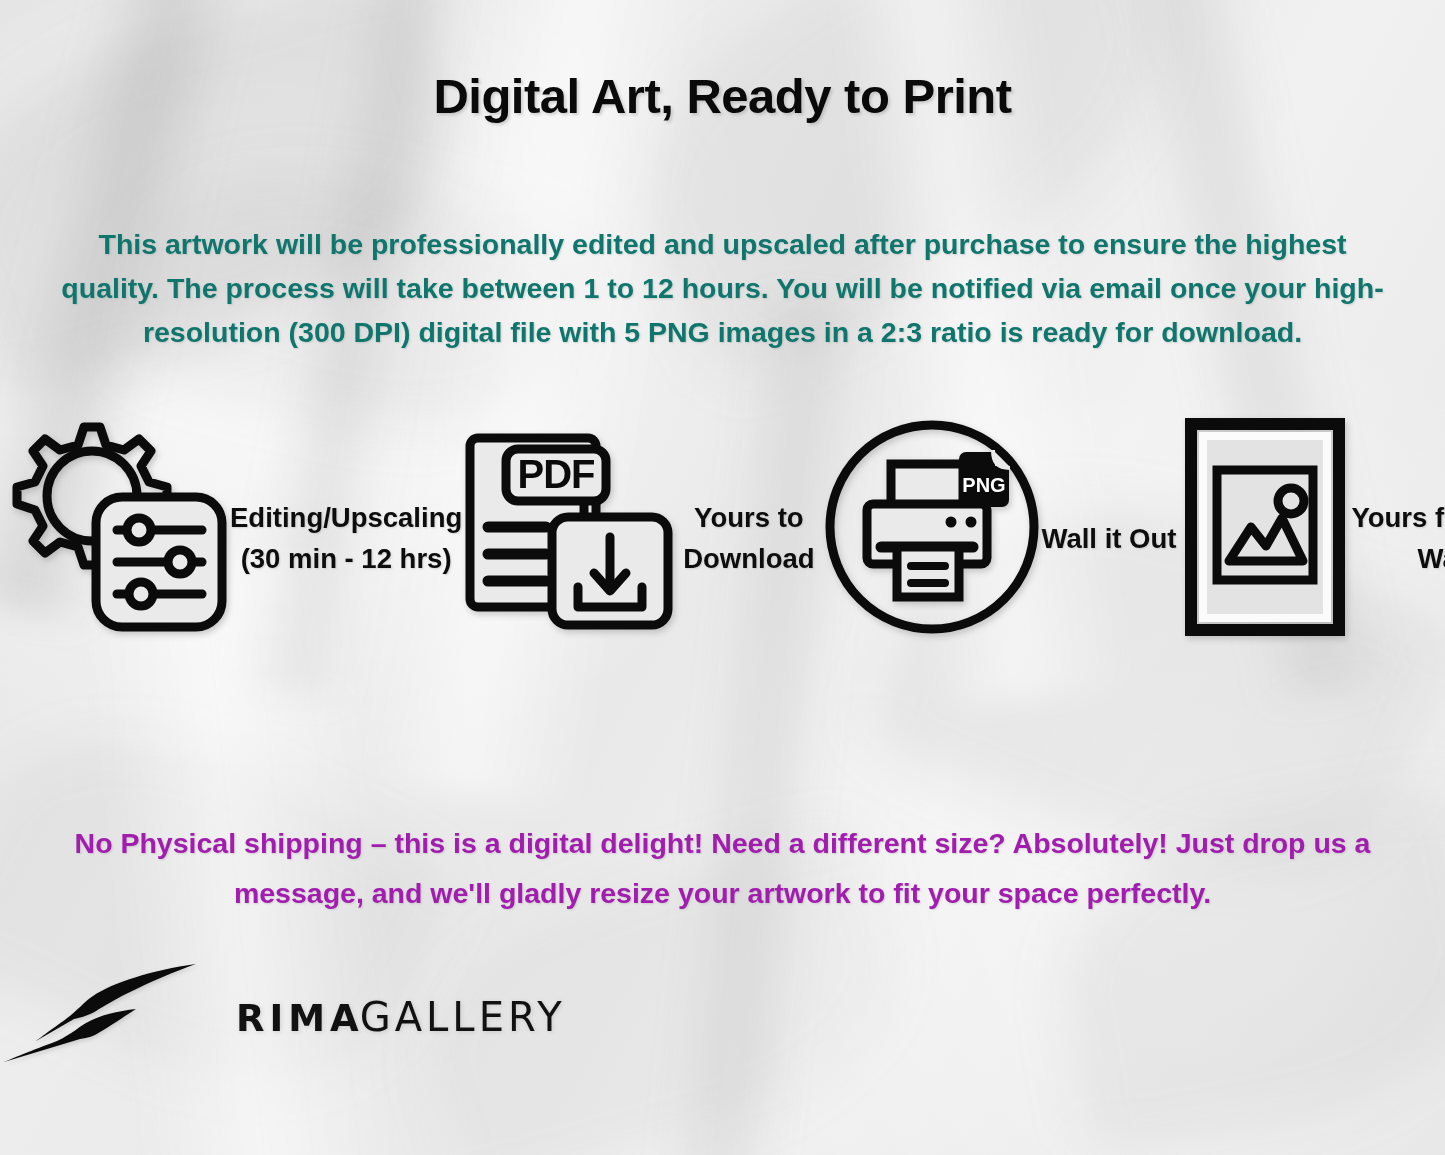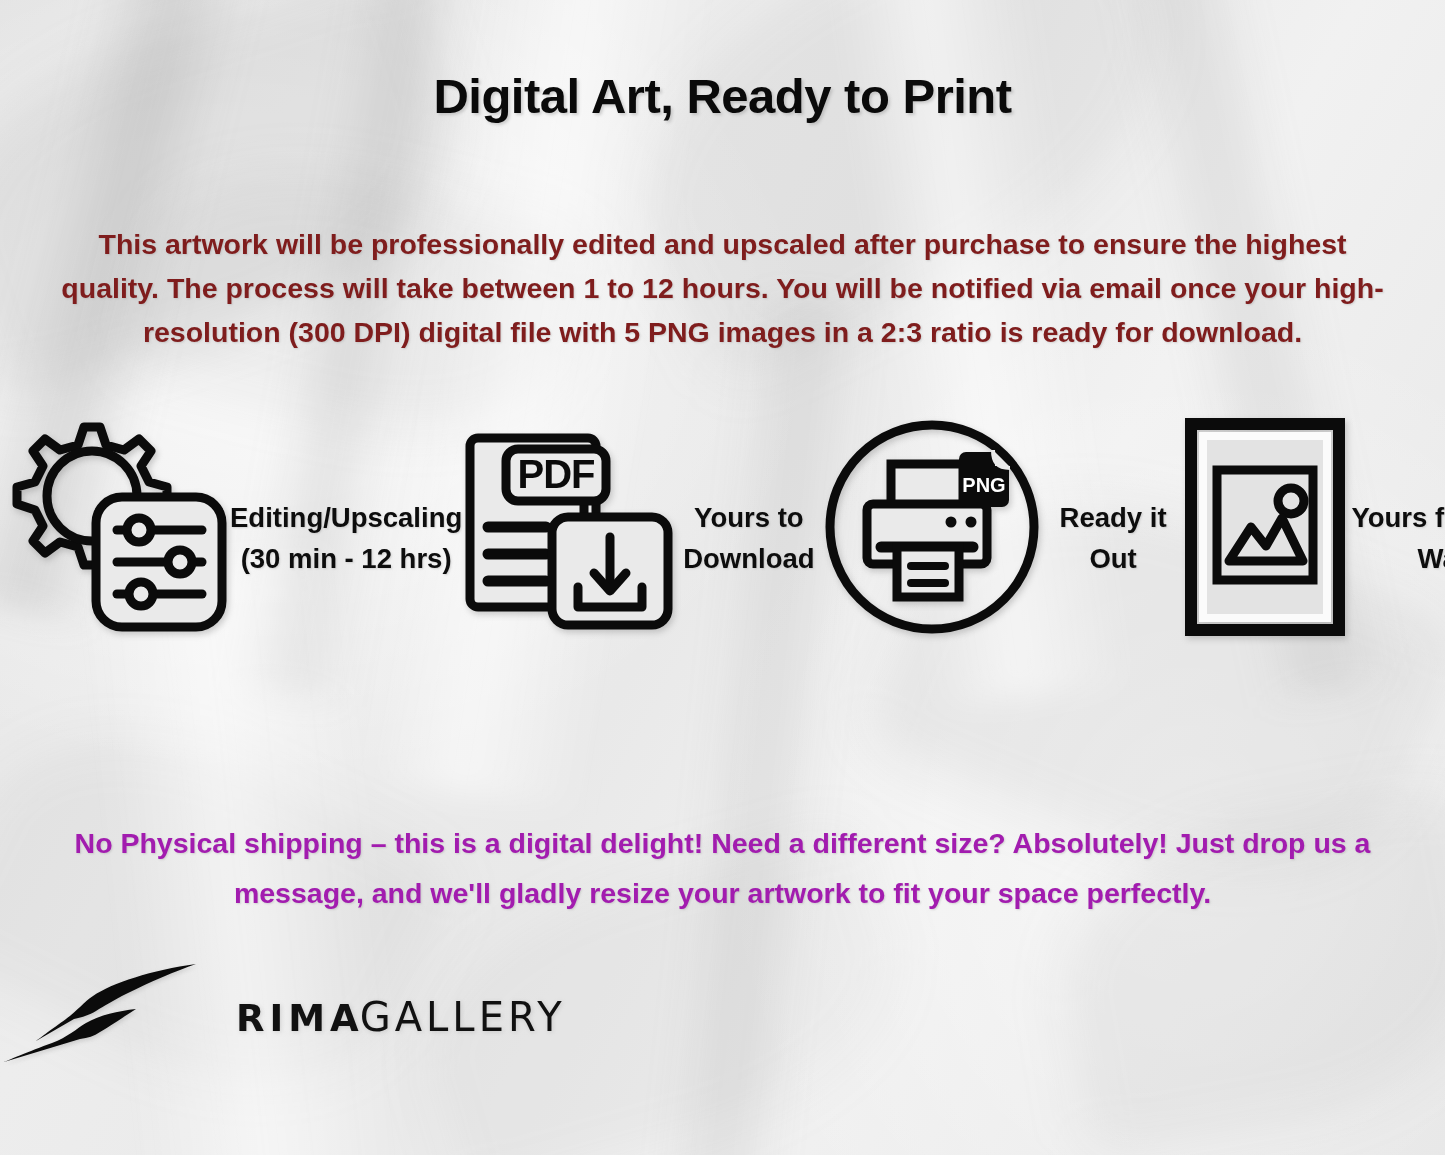--- a/index.html
+++ b/index.html
@@ -78,21 +78,21 @@
   .intro-paragraph {
     position: absolute;
     top: 222px;
     left: 50%;
     transform: translateX(-50%);
     width: 1352px;
     text-align: center;
     font-size: 28.5px;
     font-weight: 700;
     line-height: 44px;
-    color: #7f1d1d;
+    color: #0f766e;
     text-shadow: 1px 1px 2px rgba(150,150,150,0.35);
   }
 
   .features {
     position: absolute;
     top: 412px;
     left: 0;
     width: 1445px;
     display: flex;
     flex-direction: row;
@@ -276,21 +276,21 @@
             <rect x="74" y="131" width="62" height="50" fill="#eaeaea" stroke="#0b0b0b" stroke-width="9"></rect>
             <line x1="88" y1="150" x2="122" y2="150" stroke="#0b0b0b" stroke-width="8" stroke-linecap="round"></line>
             <line x1="88" y1="167" x2="122" y2="167" stroke="#0b0b0b" stroke-width="8" stroke-linecap="round"></line>
 
             <path d="M143 36 H172 L186 50 V84 A7 7 0 0 1 179 91 H143 A7 7 0 0 1 136 84 V43 A7 7 0 0 1 143 36 Z" fill="#0b0b0b"></path>
             <path d="M172 36 L172 50 L186 50 Z" fill="#eaeaea"></path>
             <path d="M170 34 C170 46 174 52 187 52" stroke="#eaeaea" stroke-width="4" fill="none"></path>
             <text x="161" y="76" text-anchor="middle" font-family="Liberation Sans, sans-serif" font-size="20" font-weight="700" fill="#ffffff">PNG</text>
           </svg>
         </div>
-        <div class="feature-label">Ready it Out</div>
+        <div class="feature-label">Wall it Out</div>
       </div>
 
       <div class="feature">
         <div class="feature-icon">
           <svg width="160" height="218" viewBox="0 0 160 218" fill="none" xmlns="http://www.w3.org/2000/svg" aria-hidden="true">
 
             <rect x="6" y="6" width="148" height="206" fill="none" stroke="#0b0b0b" stroke-width="12"></rect>
 
             <rect x="14" y="14" width="132" height="190" fill="#fbfbfb"></rect>
 

